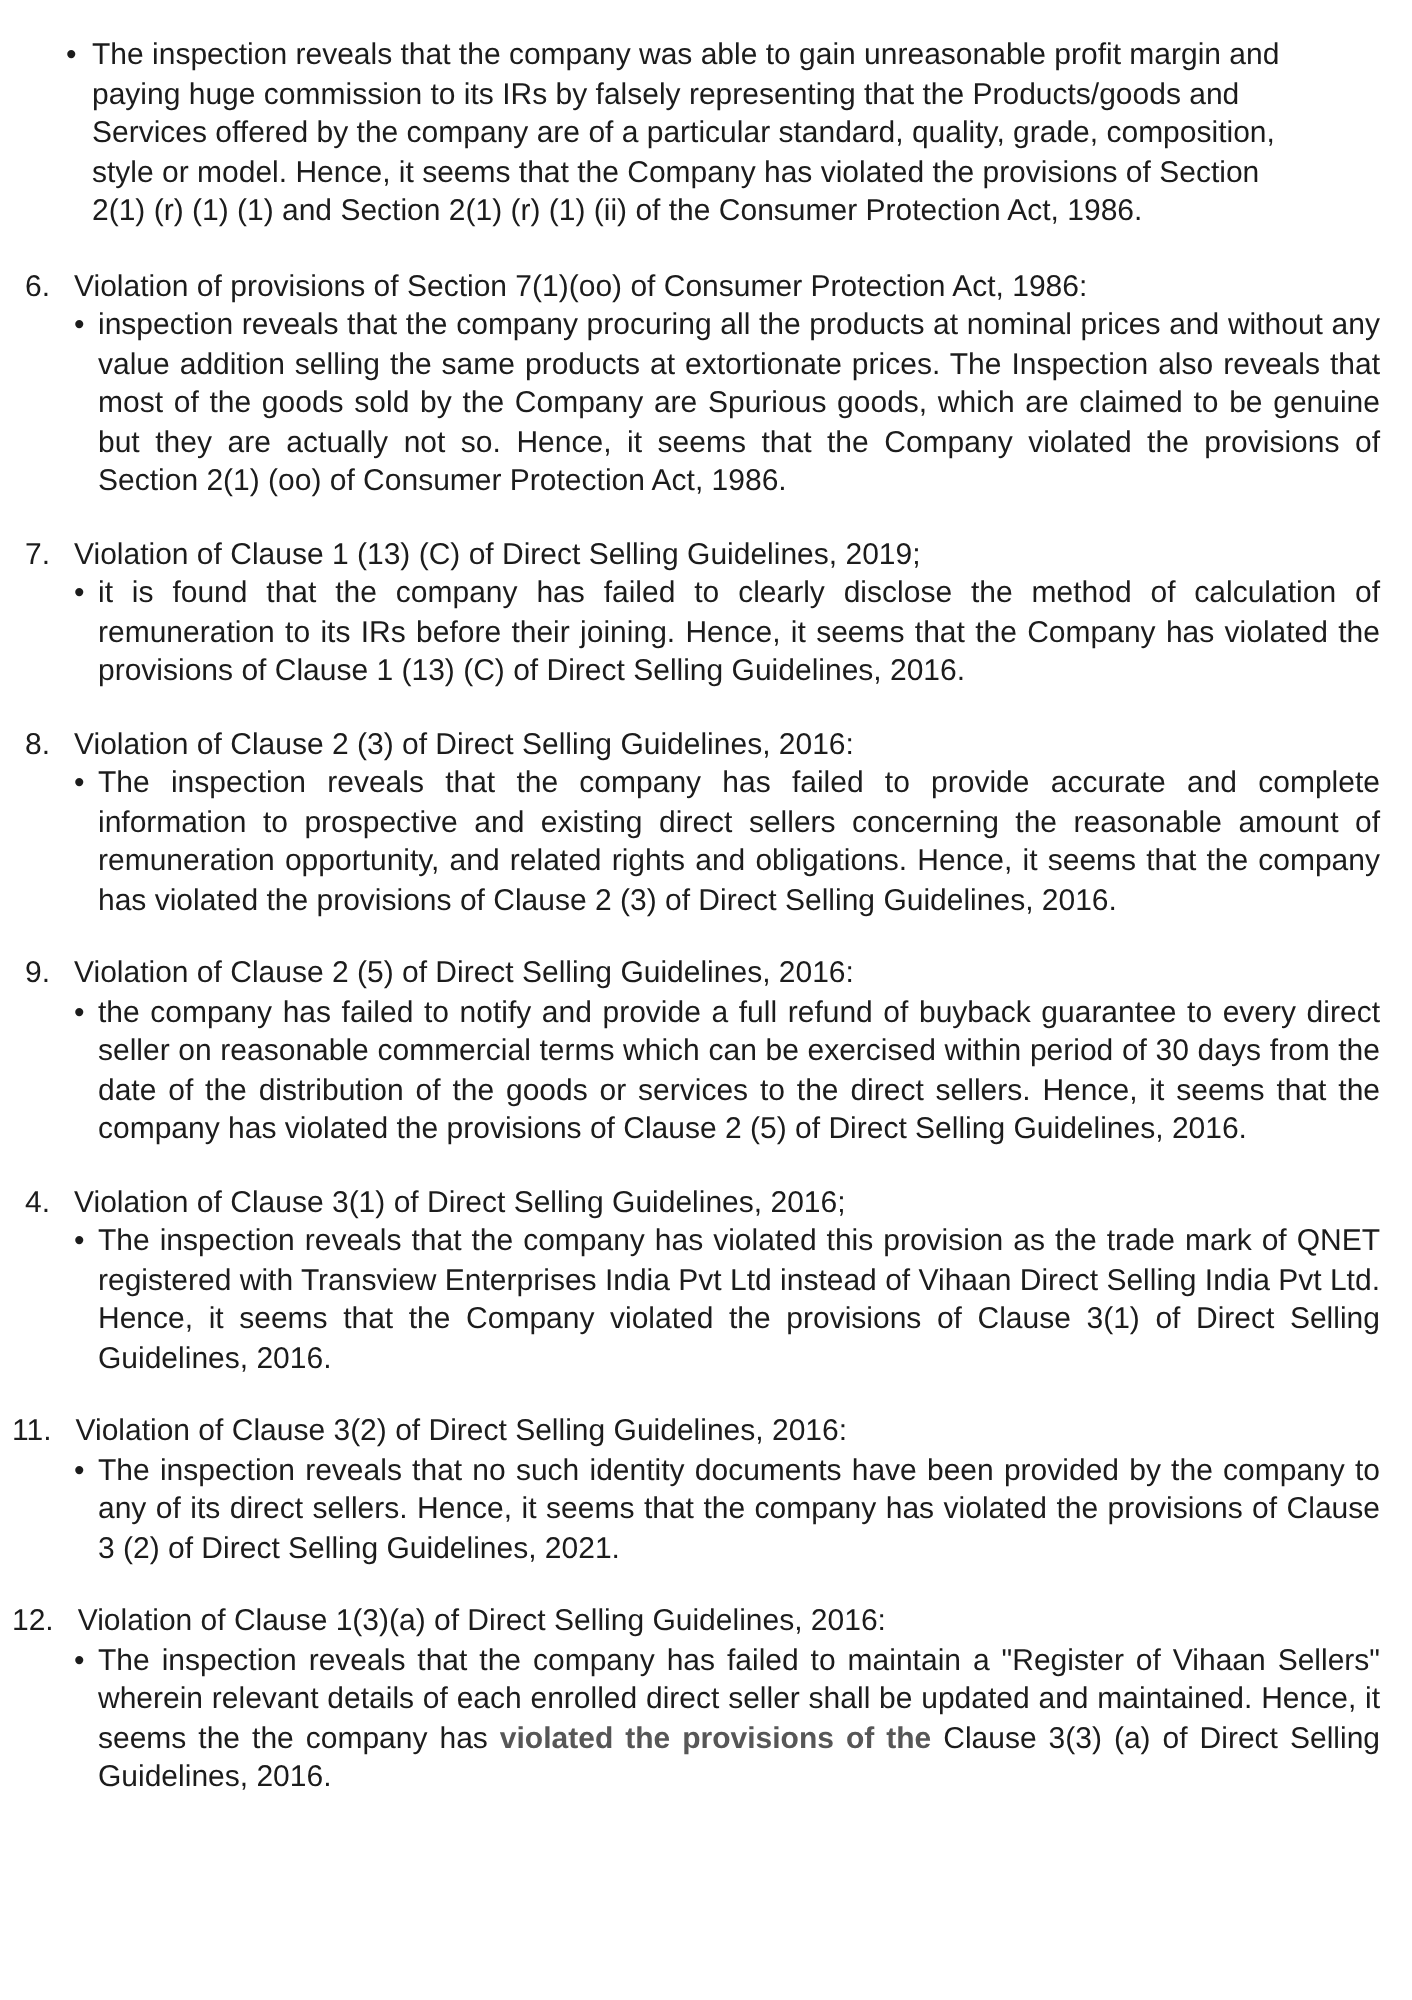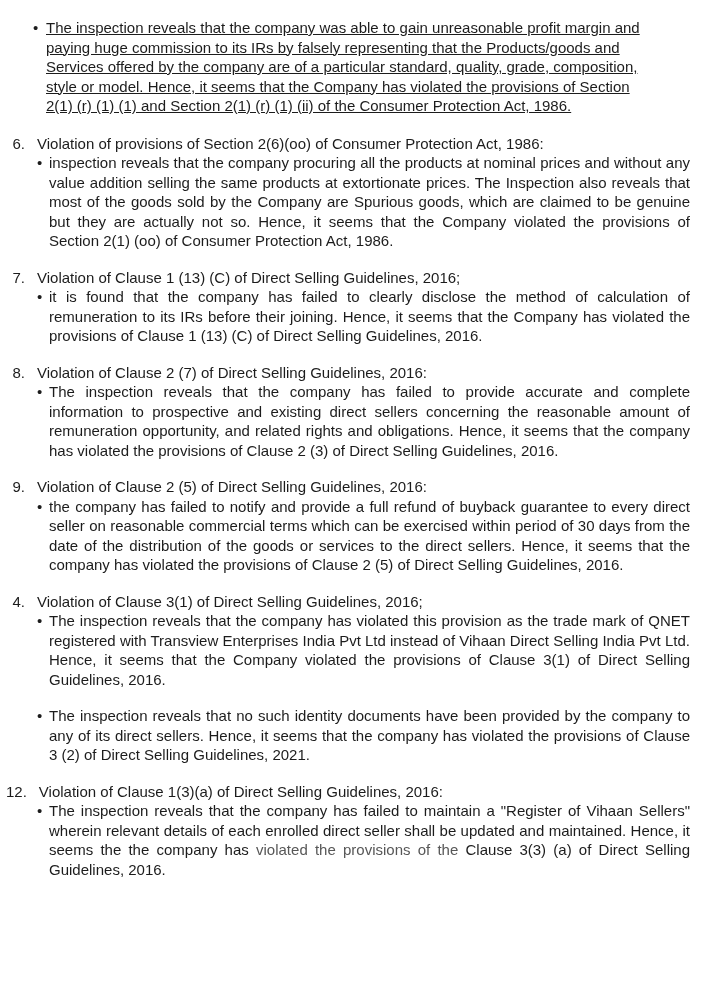--- a/index.html
+++ b/index.html
@@ -25,21 +25,20 @@
     margin-left: 27px;
     margin-bottom: 18px;
   }
   .intro-bullet .dot {
     flex: 0 0 13px;
     color: #1c1c1c;
   }
   .intro-bullet .text {
     width: 614px;
     text-align: left;
-    text-decoration: underline;
   }
   .section {
     margin-bottom: 17px;
   }
   .section:last-child {
     margin-bottom: 0;
   }
   .heading {
     display: flex;
   }
@@ -59,58 +58,59 @@
   .bullet-row .dot {
     flex: 0 0 12px;
     color: #1c1c1c;
   }
   .bullet-row .text {
     width: 641px;
     text-align: justify;
   }
   .faded {
     color: #575757;
+    font-weight: bold;
   }
 </style>
 </head>
 <body>
 
 <div class="page">
 
   <div class="intro-bullet">
     <span class="dot">•</span>
     <div class="text">The inspection reveals that the company was able to gain unreasonable profit margin and paying huge commission to its IRs by falsely representing that the Products/goods and Services offered by the company are of a particular standard, quality, grade, composition, style or model. Hence, it seems that the Company has violated the provisions of Section 2(1) (r) (1) (1) and Section 2(1) (r) (1) (ii) of the Consumer Protection Act, 1986.</div>
   </div>
 
   <div class="section">
     <div class="heading">
       <span class="num">6.</span>
-      <span class="heading-text">Violation of provisions of Section 2(6)(oo) of Consumer Protection Act, 1986:</span>
+      <span class="heading-text">Violation of provisions of Section 7(1)(oo) of Consumer Protection Act, 1986:</span>
     </div>
     <div class="bullet-row">
       <span class="dot">•</span>
       <div class="text">inspection reveals that the company procuring all the products at nominal prices and without any value addition selling the same products at extortionate prices. The Inspection also reveals that most of the goods sold by the Company are Spurious goods, which are claimed to be genuine but they are actually not so. Hence, it seems that the Company violated the provisions of Section 2(1) (oo) of Consumer Protection Act, 1986.</div>
     </div>
   </div>
 
   <div class="section">
     <div class="heading">
       <span class="num">7.</span>
-      <span class="heading-text">Violation of Clause 1 (13) (C) of Direct Selling Guidelines, 2016;</span>
+      <span class="heading-text">Violation of Clause 1 (13) (C) of Direct Selling Guidelines, 2019;</span>
     </div>
     <div class="bullet-row">
       <span class="dot">•</span>
       <div class="text">it is found that the company has failed to clearly disclose the method of calculation of remuneration to its IRs before their joining. Hence, it seems that the Company has violated the provisions of Clause 1 (13) (C) of Direct Selling Guidelines, 2016.</div>
     </div>
   </div>
 
   <div class="section">
     <div class="heading">
       <span class="num">8.</span>
-      <span class="heading-text">Violation of Clause 2 (7) of Direct Selling Guidelines, 2016:</span>
+      <span class="heading-text">Violation of Clause 2 (3) of Direct Selling Guidelines, 2016:</span>
     </div>
     <div class="bullet-row">
       <span class="dot">•</span>
       <div class="text">The inspection reveals that the company has failed to provide accurate and complete information to prospective and existing direct sellers concerning the reasonable amount of remuneration opportunity, and related rights and obligations. Hence, it seems that the company has violated the provisions of Clause 2 (3) of Direct Selling Guidelines, 2016.</div>
     </div>
   </div>
 
   <div class="section">
     <div class="heading">
       <span class="num">9.</span>
@@ -127,20 +127,24 @@
       <span class="num">4.</span>
       <span class="heading-text">Violation of Clause 3(1) of Direct Selling Guidelines, 2016;</span>
     </div>
     <div class="bullet-row">
       <span class="dot">•</span>
       <div class="text">The inspection reveals that the company has violated this provision as the trade mark of QNET registered with Transview Enterprises India Pvt Ltd instead of Vihaan Direct Selling India Pvt Ltd. Hence, it seems that the Company violated the provisions of Clause 3(1) of Direct Selling Guidelines, 2016.</div>
     </div>
   </div>
 
   <div class="section">
+    <div class="heading">
+      <span class="num">11.</span>
+      <span class="heading-text">Violation of Clause 3(2) of Direct Selling Guidelines, 2016:</span>
+    </div>
     <div class="bullet-row">
       <span class="dot">•</span>
       <div class="text">The inspection reveals that no such identity documents have been provided by the company to any of its direct sellers. Hence, it seems that the company has violated the provisions of Clause 3 (2) of Direct Selling Guidelines, 2021.</div>
     </div>
   </div>
 
   <div class="section">
     <div class="heading">
       <span class="num">12.</span>
       <span class="heading-text">Violation of Clause 1(3)(a) of Direct Selling Guidelines, 2016:</span>

